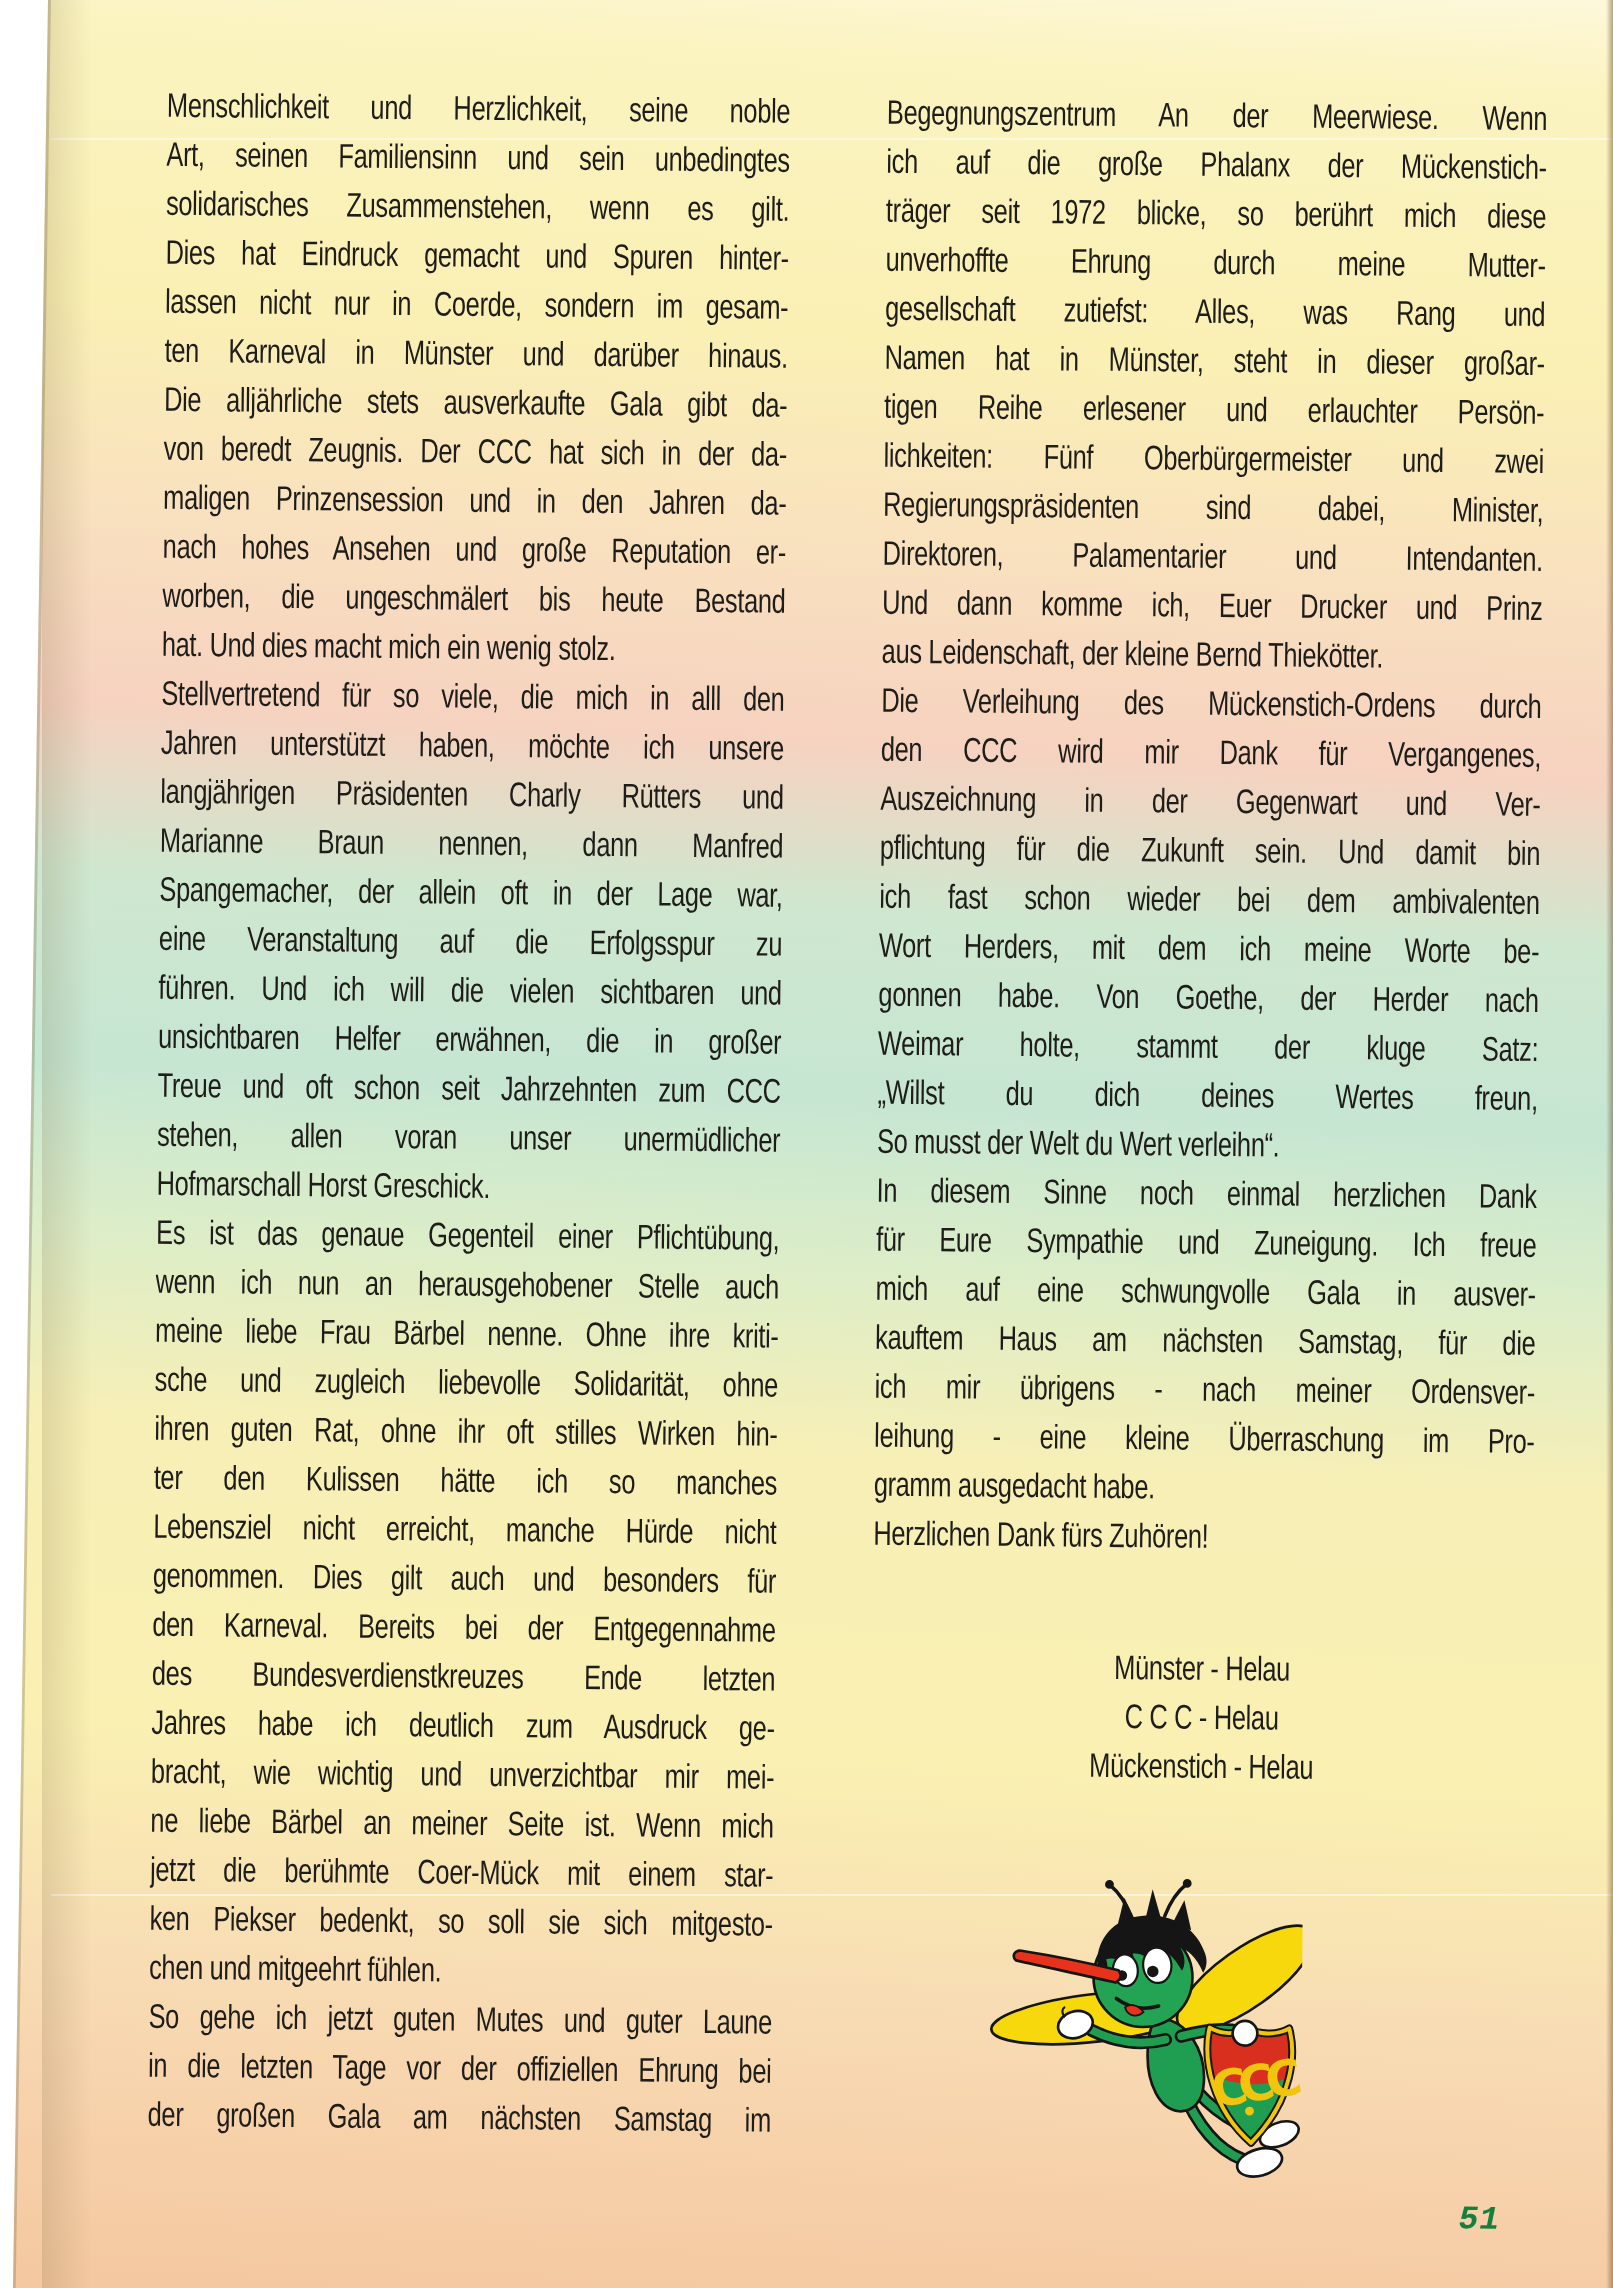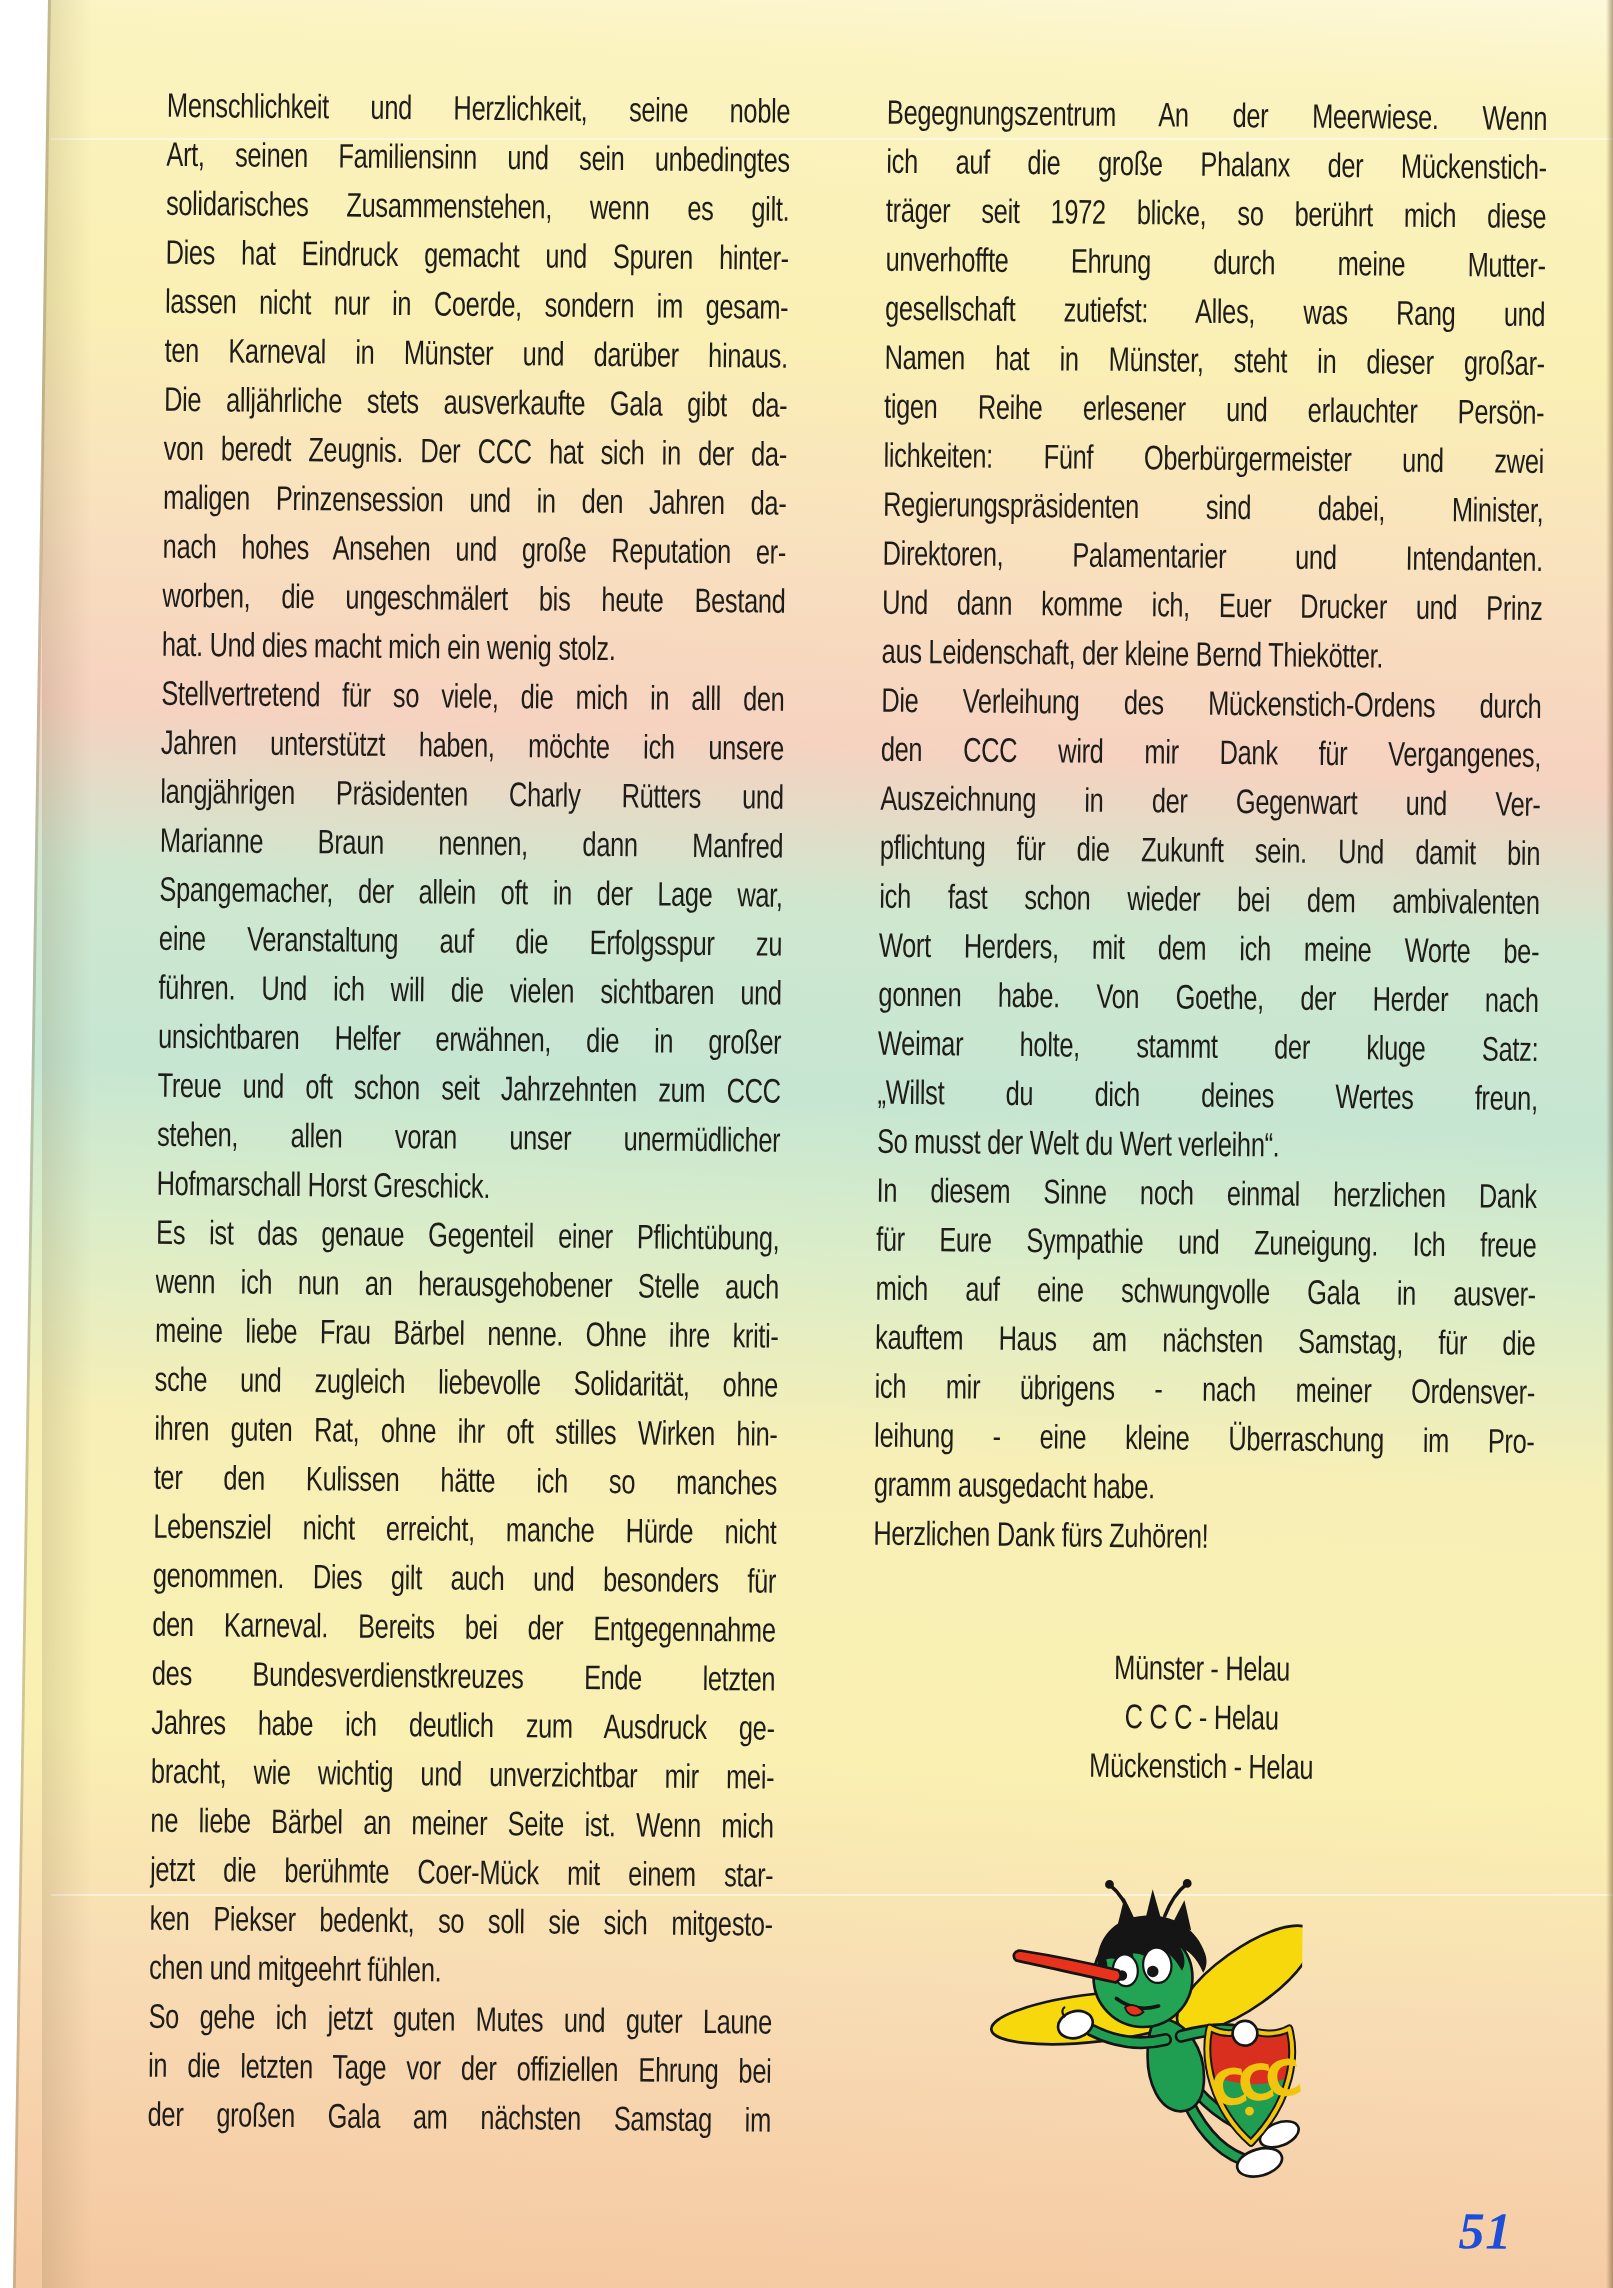--- a/index.html
+++ b/index.html
@@ -56,22 +56,22 @@
   }
   .line.justify{text-align:justify;text-align-last:justify;}
   .line.justify::after{content:"";display:inline-block;width:100%;height:0;}
   .line.flush{text-align:left;}
   .line.center{text-align:center;}
   .line.gap{height:83px;}
 
   .mascot{position:absolute;left:992px;top:1875px;}
   .page-number{
     position:absolute;left:1469px;top:2195px;
-    font-family:Liberation Serif, serif;font-style:italic;font-weight:bold;
-    font-size:52px;color:#1d4ed8;letter-spacing:0.9px;
+    font-family:Liberation Mono, monospace;font-style:italic;font-weight:bold;
+    font-size:33px;color:#15803d;letter-spacing:0.9px;
   }
 </style>
 </head>
 <body>
 
 <div class="bg"></div>
 <div class="scanline s1"></div>
 <div class="scanline s2"></div>
 <div class="bind-shadow"></div>
 

